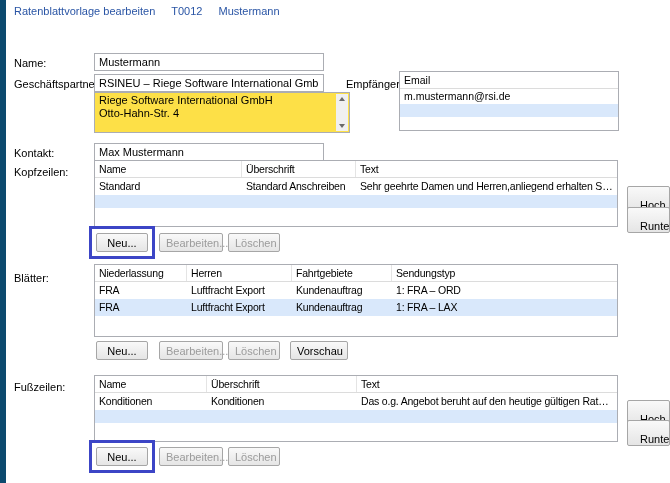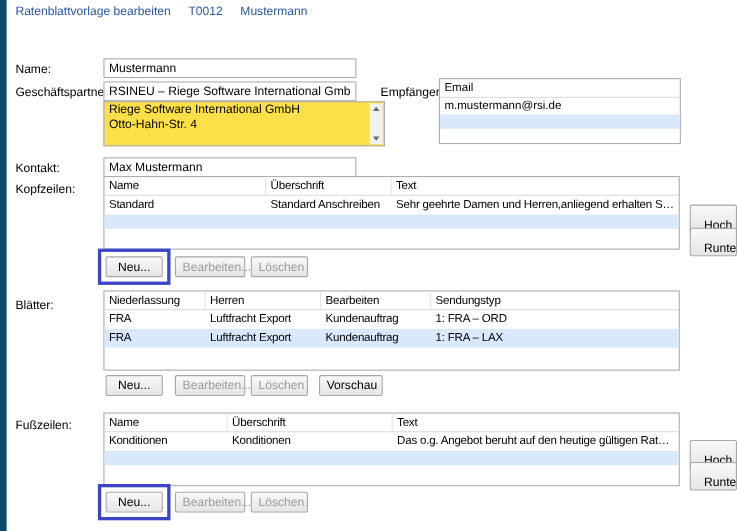--- a/index.html
+++ b/index.html
@@ -103,21 +103,21 @@
   <div class="annot" style="left:83px;top:226px;width:60px;height:27px"></div>
   <button class="btn" style="left:90px;top:233px;width:52px">Neu...</button>
   <button class="btn" style="left:153px;top:233px;width:64px" disabled="">Bearbeiten...</button>
   <button class="btn" style="left:222px;top:233px;width:52px" disabled="">Löschen</button>
 
   <div class="lbl" style="left:8px;top:272px">Blätter:</div>
   <div class="table blat" style="left:88px;top:264px;width:524px;height:73px">
     <div class="thead">
       <div class="th c1">Niederlassung</div>
       <div class="th c2">Herren</div>
-      <div class="th c3">Bearbeiten</div>
+      <div class="th c3">Fahrtgebiete</div>
       <div class="th last flexfill">Sendungstyp</div>
     </div>
     <div class="tr">
       <div class="td c1">FRA</div>
       <div class="td c2">Luftfracht Export</div>
       <div class="td c3">Kundenauftrag</div>
       <div class="td flexfill">1: FRA – ORD</div>
     </div>
     <div class="tr selected">
       <div class="td c1">FRA</div>

